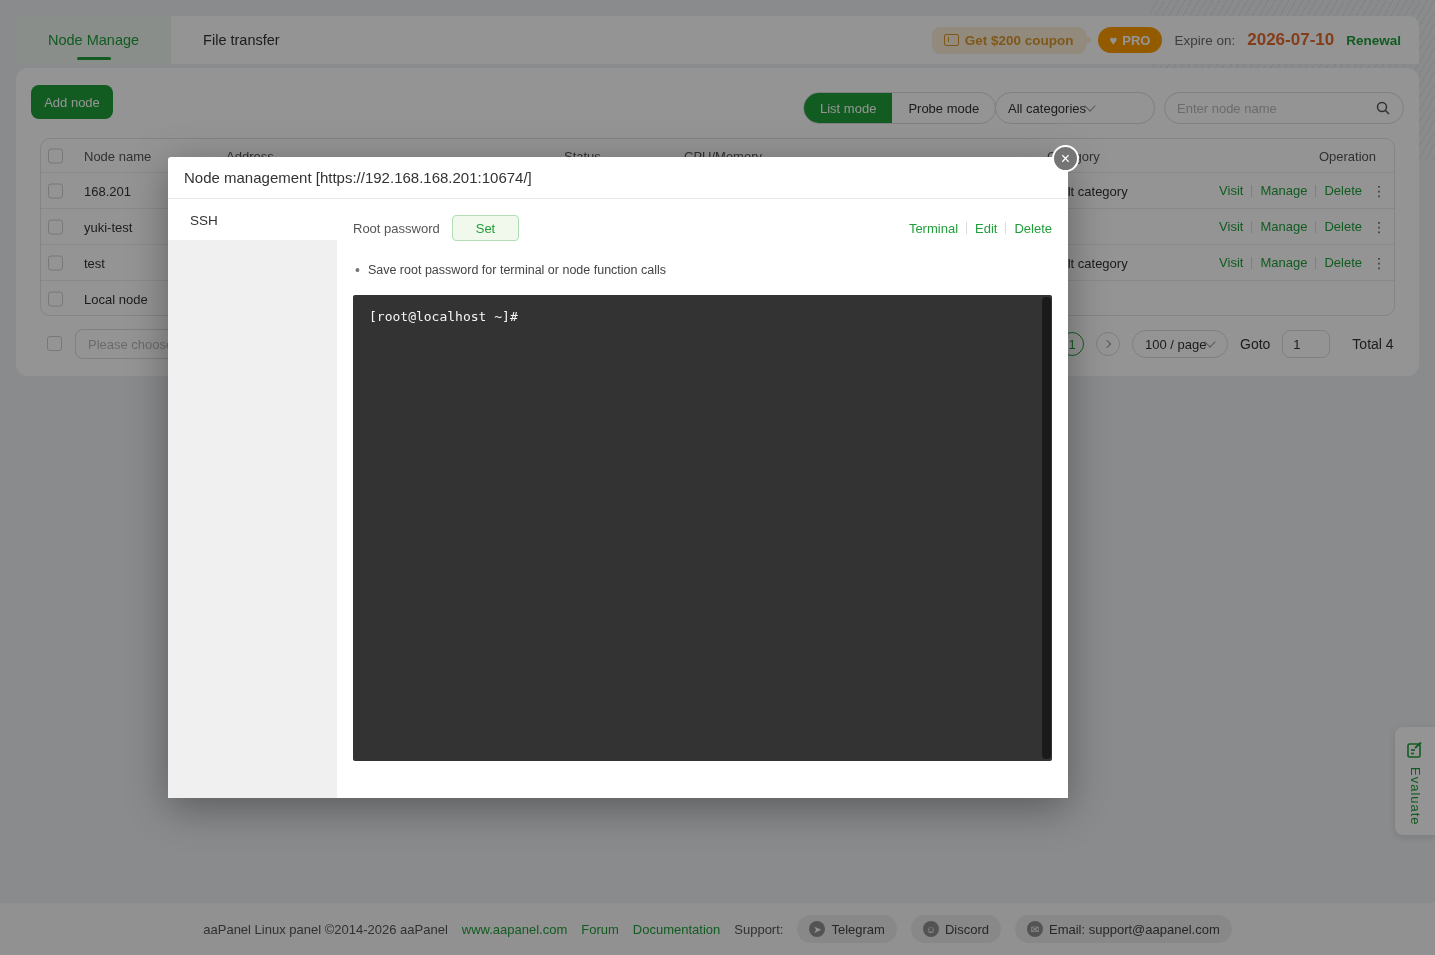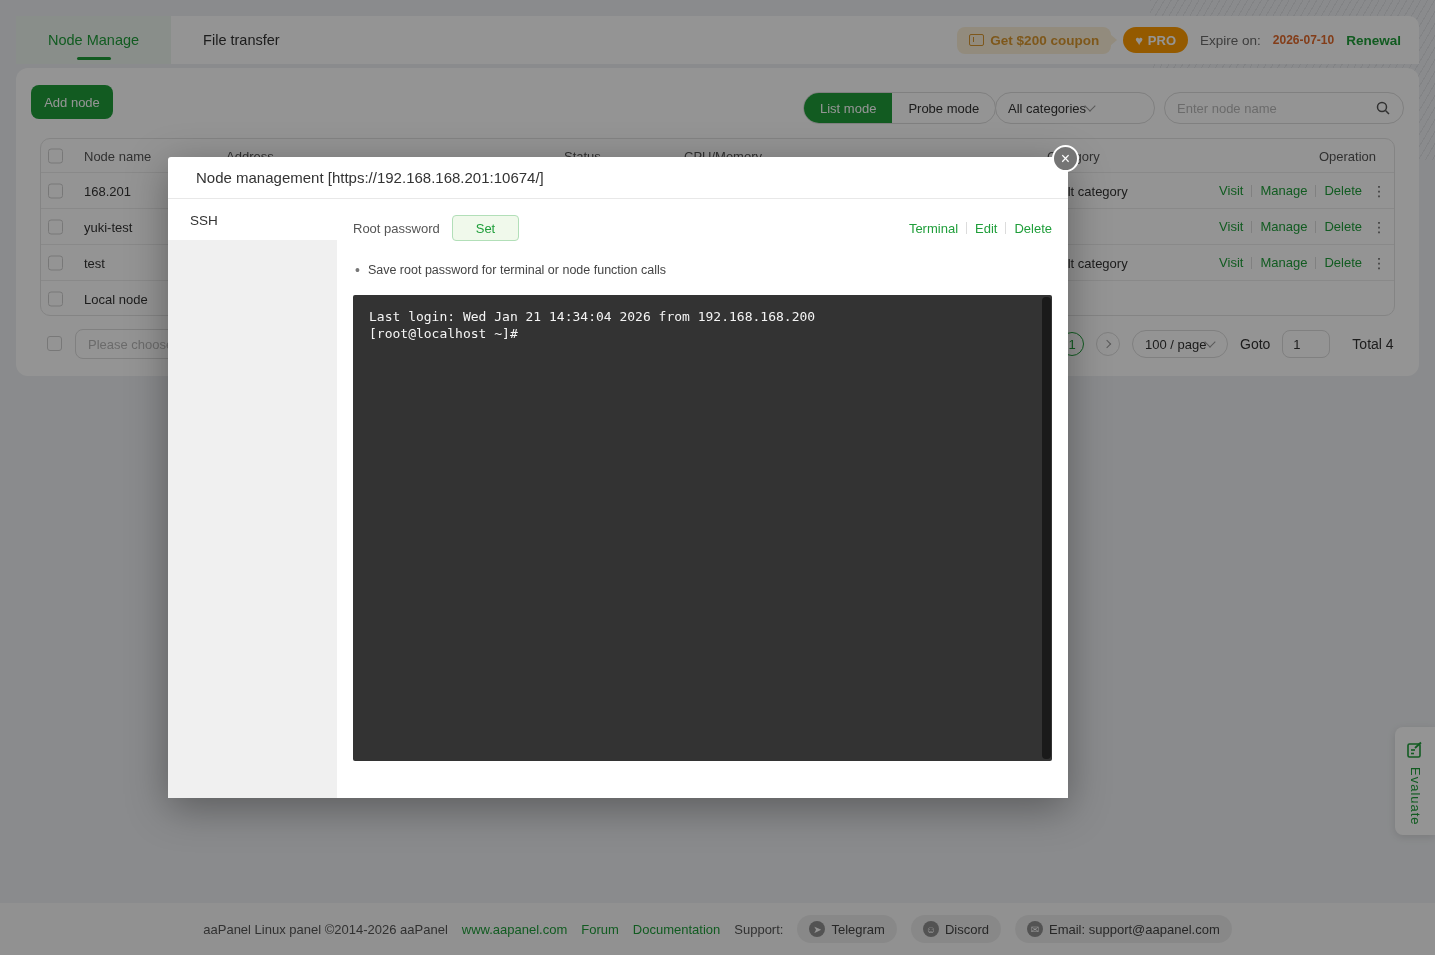--- a/index.html
+++ b/index.html
@@ -18,21 +18,21 @@
   .tab { height:48px; display:flex; align-items:center; padding:0 32px; font-size:14.5px; color:#333; position:relative; cursor:pointer; }
   .tab.active { background:#edf5ee; color:#1f9e3a; }
   .tab.active::after { content:""; position:absolute; left:50%; transform:translateX(-50%); bottom:4px; width:34px; height:3px; background:#1f9e3a; border-radius:2px; }
   .topbar-right { margin-left:auto; display:flex; align-items:center; gap:12px; padding-right:18px; }
   .coupon { background:#fcf0d7; border-radius:8px; height:27px; display:flex; align-items:center; gap:6px; padding:0 12px; position:relative; color:#d9972f; font-weight:bold; font-size:13.5px; }
   .coupon::after { content:""; position:absolute; right:-6px; top:50%; transform:translateY(-50%); border-left:7px solid #fcf0d7; border-top:6px solid transparent; border-bottom:6px solid transparent; }
   .coupon-ic { width:15px; height:12px; border:1.6px solid #d9972f; border-radius:2px; position:relative; }
   .coupon-ic::after { content:""; position:absolute; left:3px; top:2px; width:6px; height:5px; border-left:1.6px solid #d9972f; }
   .pro { background:#ff9c00; border-radius:13px; height:26px; display:flex; align-items:center; gap:5px; padding:0 12px; color:#fff; font-weight:bold; font-size:13px; }
   .expire-label { color:#6b6b6b; font-size:13.5px; }
-  .expire-date { color:#e26a2c; font-weight:bold; font-size:12px; }
+  .expire-date { color:#e26a2c; font-weight:bold; font-size:17px; }
   .renewal { color:#1f9e3a; font-weight:bold; font-size:13.5px; cursor:pointer; }
 
   
   .card { left:16px; top:68px; width:1403px; height:308px; background:#ffffff; border-radius:12px; }
   .btn-add { left:31px; top:85px; width:82px; height:34px; background:#1f9e3a; color:#fff; font-size:13px;
     border:none; border-radius:8px; cursor:pointer; }
   .seg { left:803px; top:92px; height:32px; display:flex; border:1px solid #dcdcdc; border-radius:16px; overflow:hidden; background:#fff; }
   .seg-item { padding:0 16px; display:flex; align-items:center; font-size:13px; color:#333; cursor:pointer; }
   .seg-item.active { background:#1f9e3a; color:#fff; }
   .select { height:32px; border:1px solid #dcdcdc; border-radius:16px; background:#fff; display:flex; align-items:center;
@@ -82,21 +82,21 @@
   .evaluate { left:1395px; top:727px; width:40px; height:108px; background:#fff; border-radius:8px 0 0 8px;
     box-shadow:0 2px 8px rgba(0,0,0,0.12); display:flex; flex-direction:column; align-items:center; padding-top:14px; gap:8px; cursor:pointer; }
   .ev-text { writing-mode:vertical-rl; color:#1f9e3a; font-size:13px; letter-spacing:1px; }
 
   
   #overlay { position:absolute; inset:0; background:rgba(0,0,0,0.42); z-index:5; }
 
   
   #modal { position:absolute; left:168px; top:157px; width:900px; height:641px; background:#fff; border-radius:3px;
     box-shadow:0 10px 40px rgba(0,0,0,0.35); z-index:10; }
-  .m-header { height:42px; border-bottom:1px solid #e8e8e8; display:flex; align-items:center; padding:0 28px;
+  .m-header { height:42px; border-bottom:1px solid #e8e8e8; display:flex; align-items:center; padding:0 16px;
     font-size:15px; color:#333; }
   .m-close { position:absolute; left:884px; top:-12px; width:27px; height:27px; border-radius:50%; background:#757575;
     border:2px solid #fff; color:#fff; font-size:16px; line-height:23px; text-align:center; cursor:pointer; z-index:11; }
   .m-body { position:absolute; left:0; top:43px; bottom:0; width:169px; background:#f0f0f0; }
   .m-side-item { height:40px; background:#fff; display:flex; align-items:center; padding-left:22px; font-size:13.5px; color:#333; cursor:pointer; }
   .m-content { position:absolute; left:169px; top:43px; right:0; bottom:0; background:#fff; }
   .m-row1 { position:absolute; left:16px; right:16px; top:14px; height:28px; display:flex; align-items:center; }
   .rp-label { font-size:13px; color:#555; margin-right:12px; }
   .btn-set { height:26px; padding:0 23px; background:#f0f9eb; border:1px solid #b2dfb8; border-radius:4px;
     color:#1f9e3a; font-size:13px; cursor:pointer; }
@@ -293,18 +293,17 @@
         <span class="m-act">Edit</span>
           <span class="op-sep"></span>
         <span class="m-act">Delete</span>
       </span>
     </div>
     <div class="m-hint">
       <span class="dot">•</span>
       <span>Save root password for terminal or node function calls</span>
     </div>
     <div class="term">
-      <div>Last login: Wed Jan 21 14:34:04 2026 from 192.168.168.200</div>
       <div>[root@localhost ~]#</div>
       <div class="term-sb"></div>
     </div>
   </div>
 </div>
 
 </body></html>

